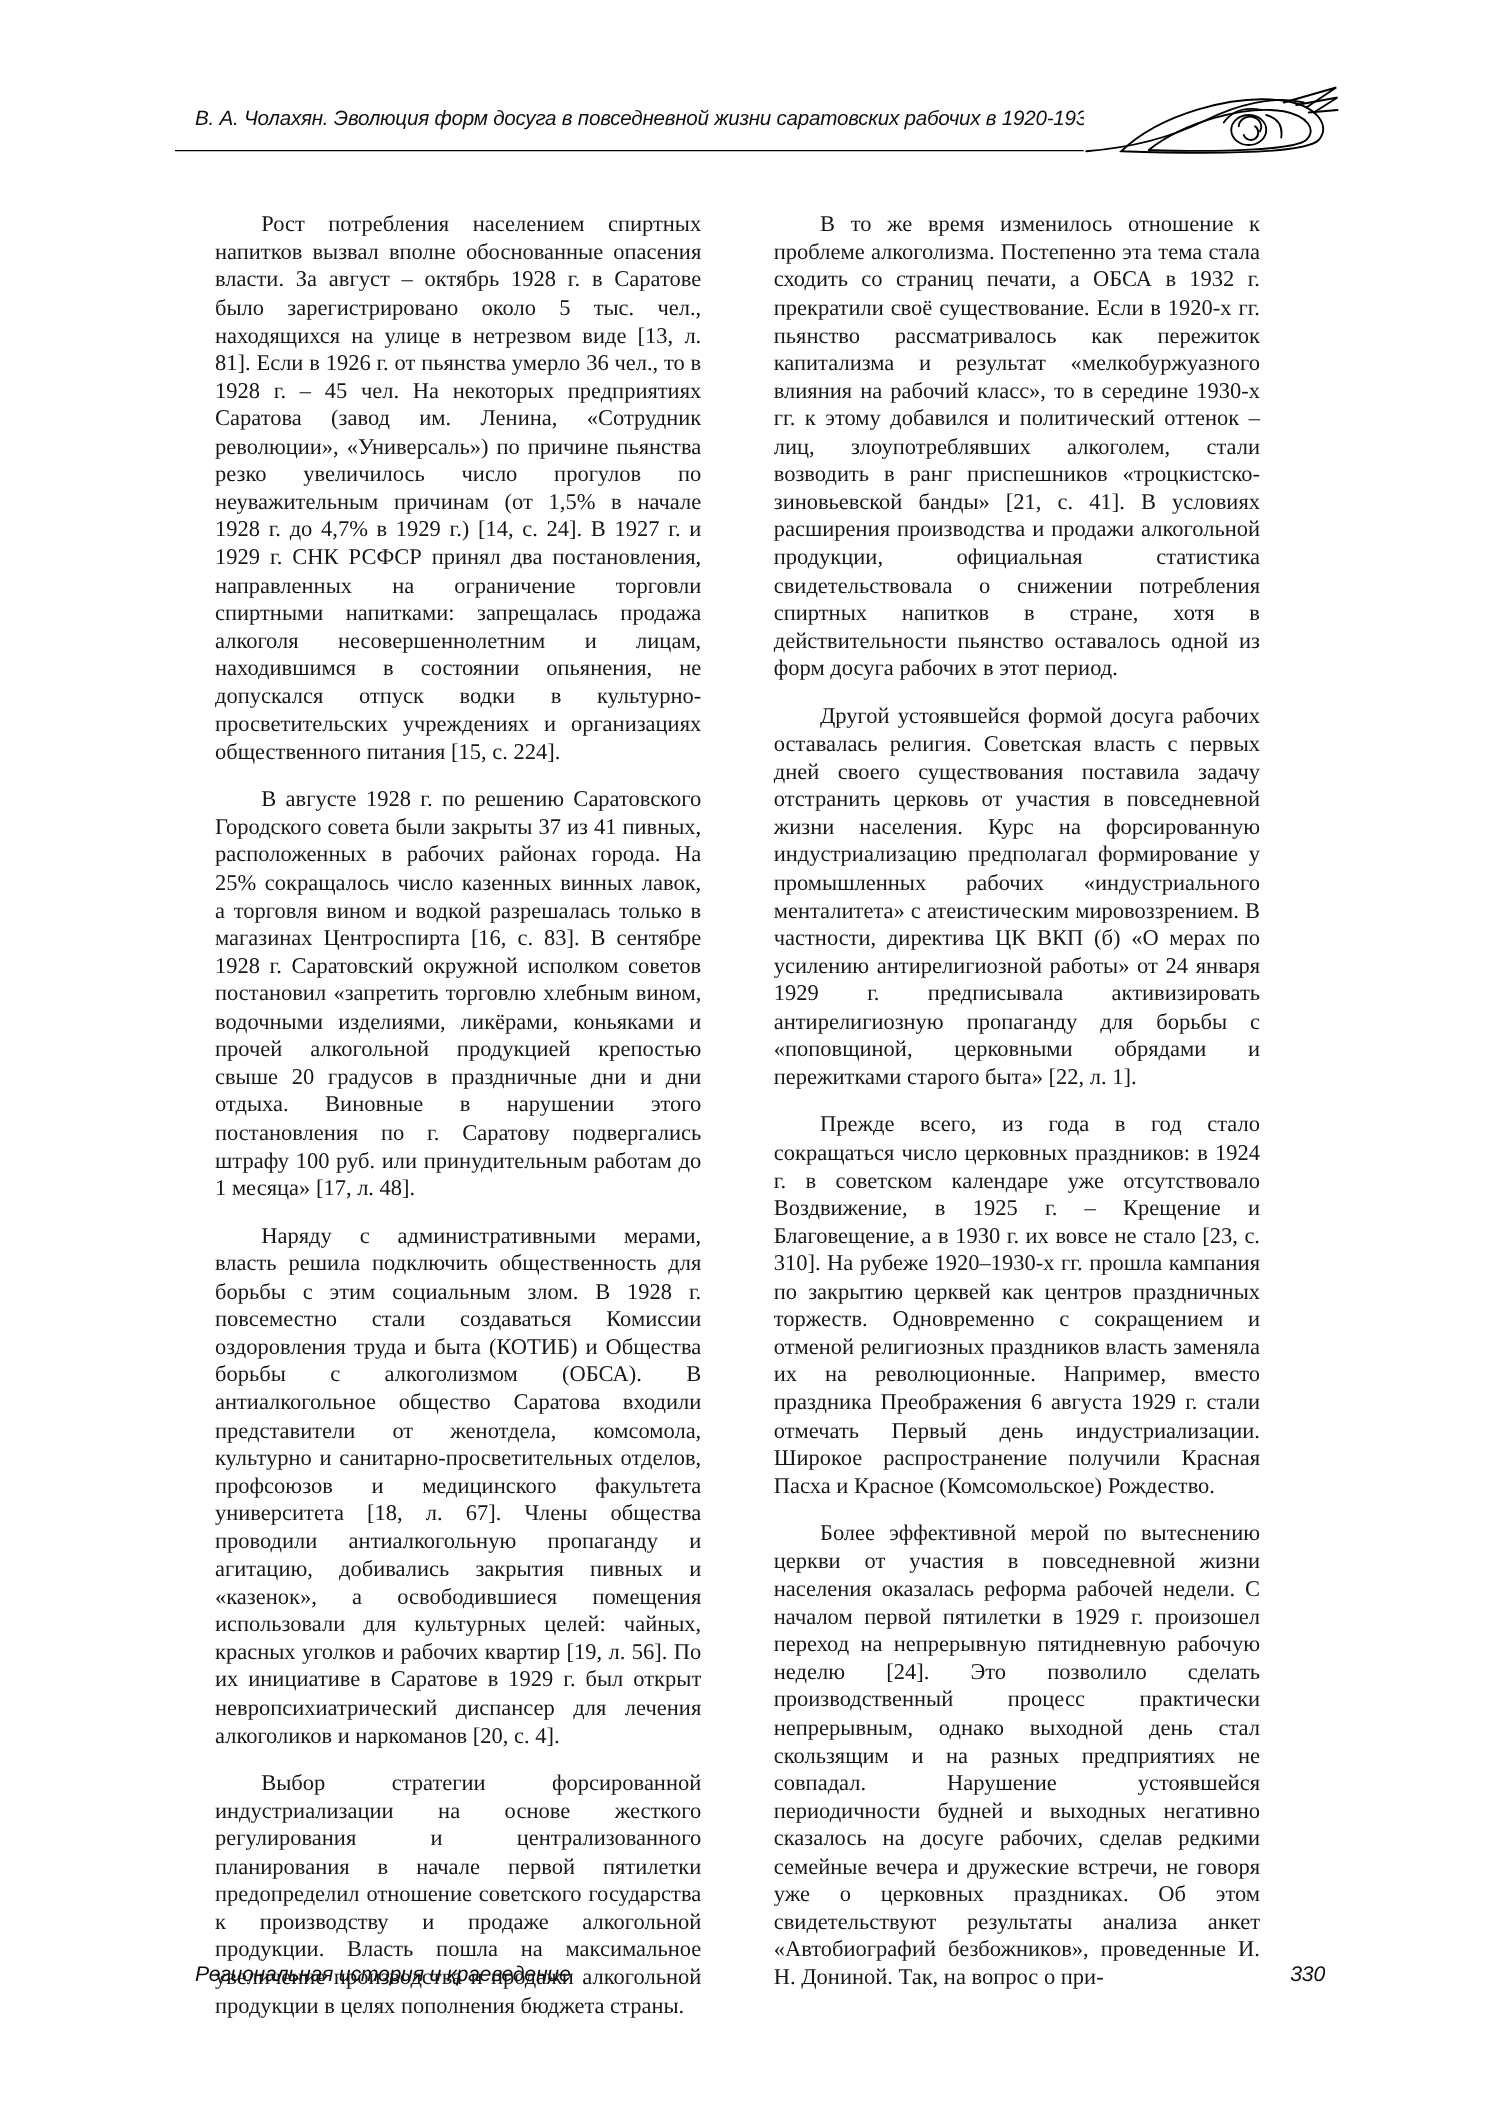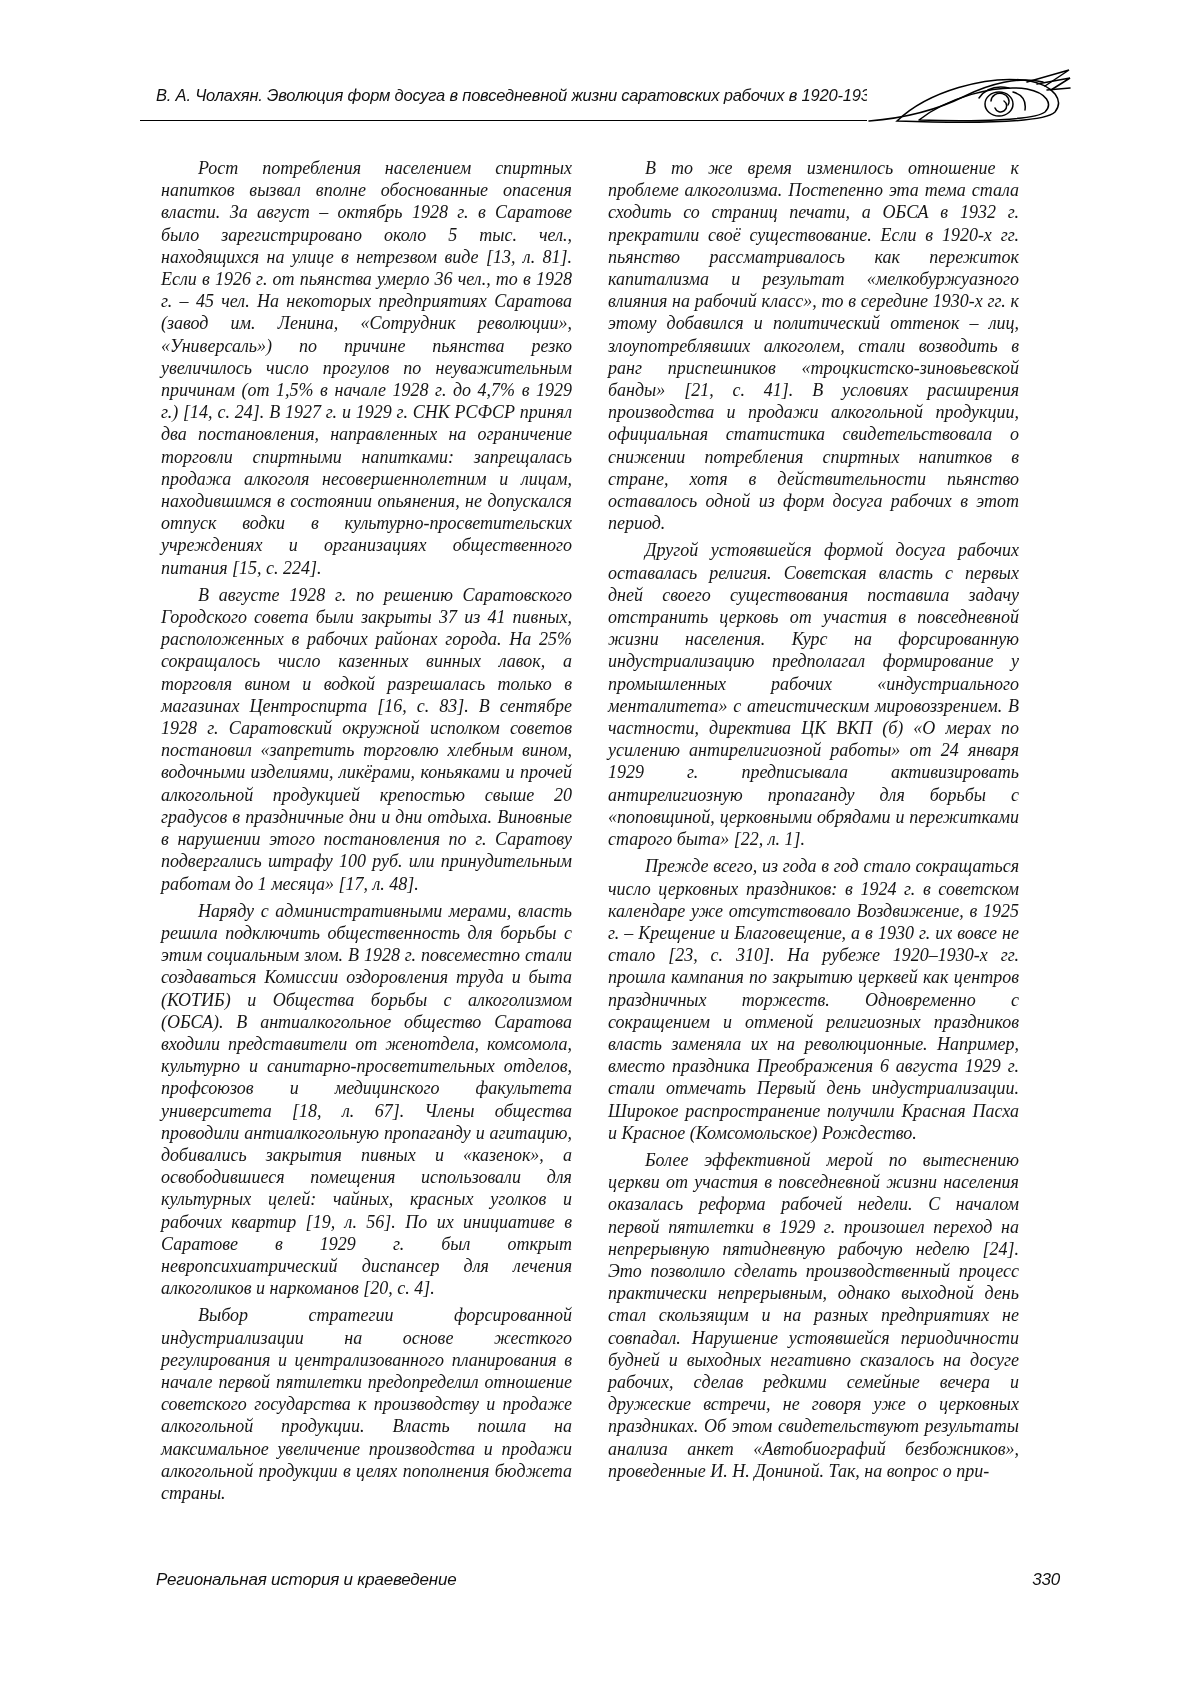--- a/index.html
+++ b/index.html
@@ -44,21 +44,21 @@
     display: flex;
     gap: 26px;
   }
   .col {
     width: 421px;
     font-size: 18px;
     line-height: 22.2px;
     text-align: justify;
     color: #161616;
   }
-  .col p { margin: 5px; text-indent: 37px; font-style: italic; }
+  .col p { margin: 16px; text-indent: 37px; }
   
   .footer {
     position: absolute;
     left: 156px; right: 140px; top: 1538px;
     display: flex;
     justify-content: space-between;
     align-items: baseline;
     font-family: "Liberation Sans", sans-serif;
     font-style: italic;
     font-size: 17px;

